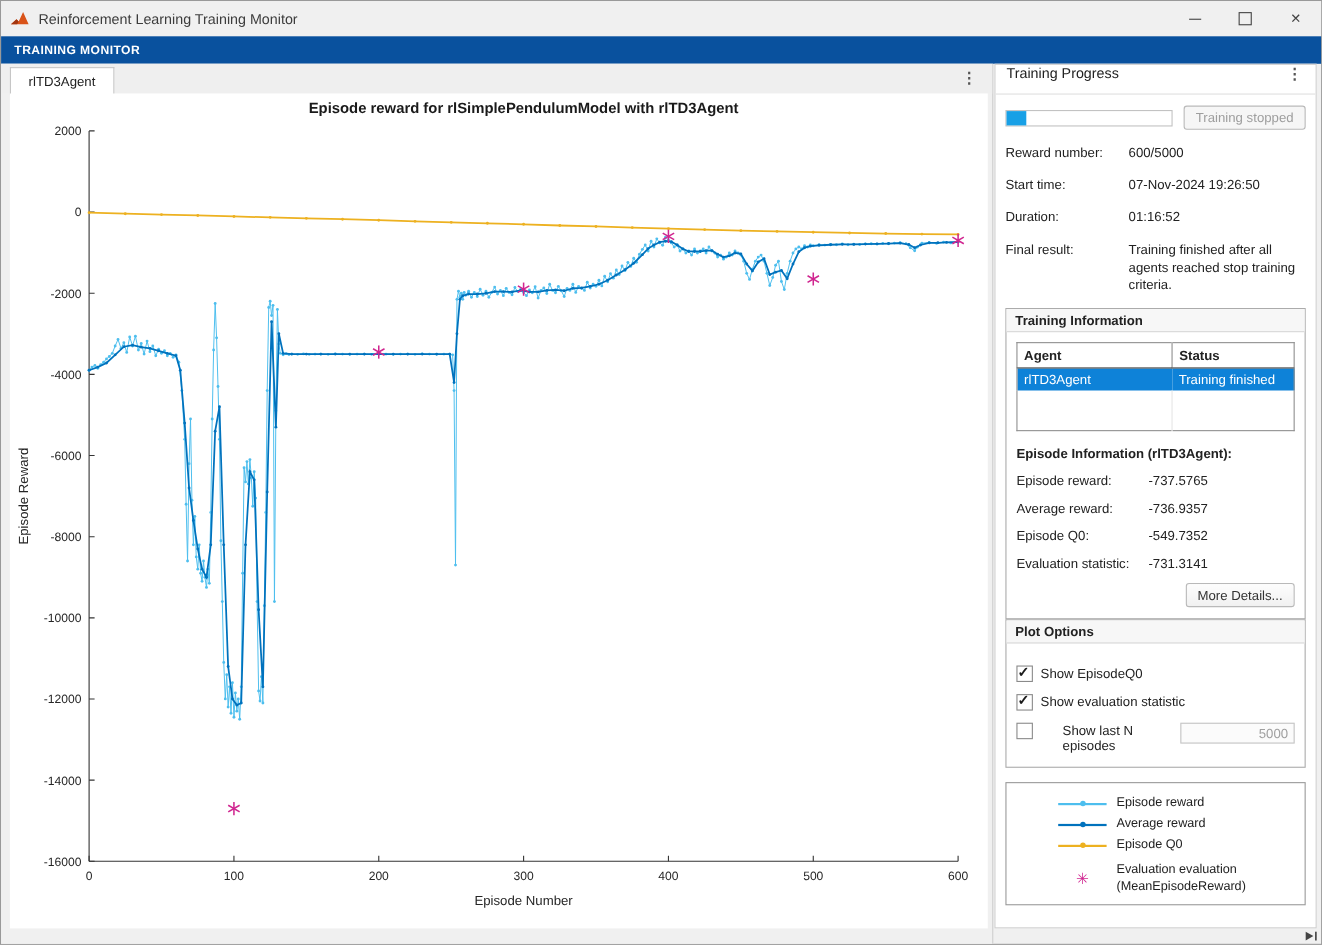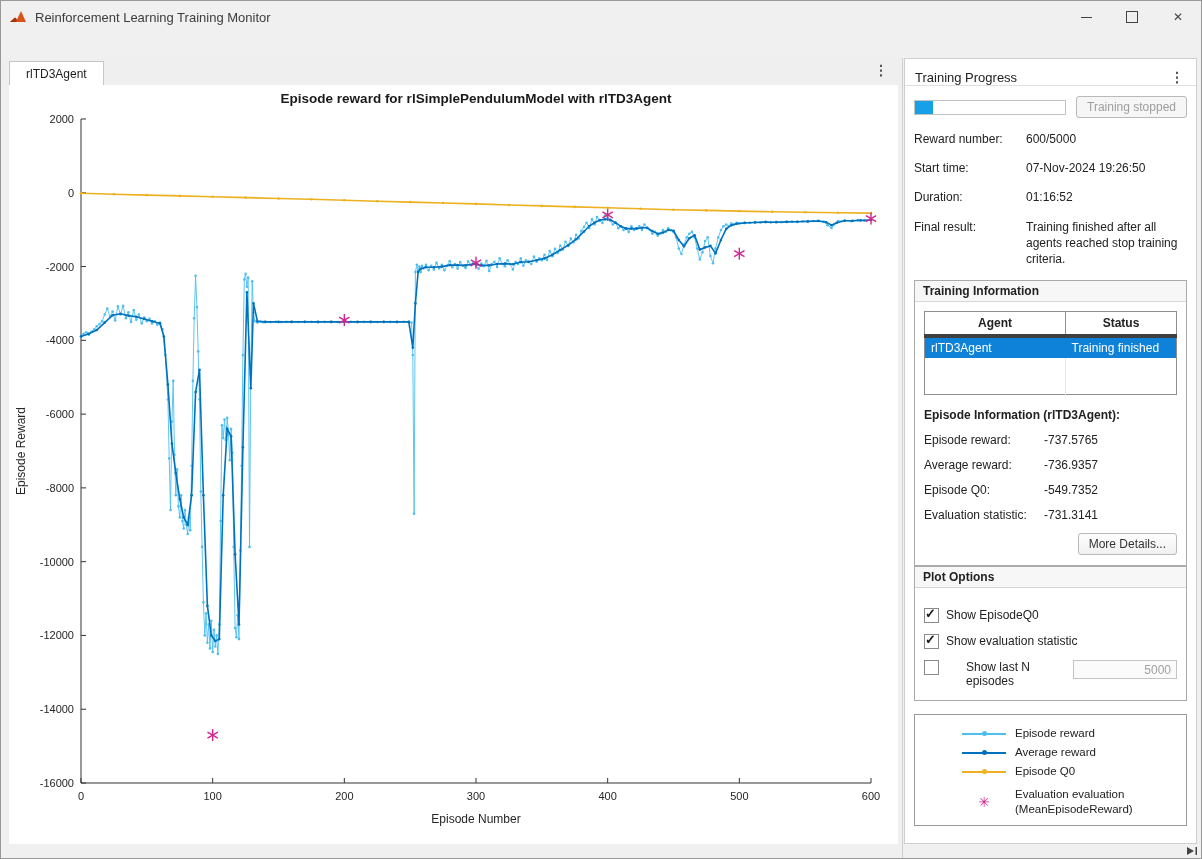--- a/index.html
+++ b/index.html
@@ -25,42 +25,42 @@
   .tabstrip{position:relative;height:27px;background:#efefef;}
   .doc-tab{position:absolute;left:8px;top:3px;height:24px;padding:0 16px;background:#fff;border:1px solid #c6c6c6;border-bottom:none;display:flex;align-items:center;font-size:12px;color:#222;}
   .tab-overflow{position:absolute;right:14px;top:4px;font-size:14px;color:#555;font-weight:bold;}
   .plotpanel{position:absolute;left:8px;top:27px;right:4px;bottom:14px;background:#fff;}
   svg text.tick{font-family:"Liberation Sans",sans-serif;font-size:11px;fill:#262626;}
   svg text.ctitle{font-family:"Liberation Sans",sans-serif;font-size:13.5px;font-weight:bold;fill:#1a1a1a;}
   svg text.alabel{font-family:"Liberation Sans",sans-serif;font-size:12px;fill:#262626;}
 
   
   .rightpanel{position:absolute;left:903px;top:57px;width:293px;bottom:14px;background:#fff;border:1px solid #cfcfcf;box-sizing:border-box;overflow:hidden;}
-  .panel-header{height:26px;display:flex;align-items:flex-end;border-bottom:1px solid #e0e0e0;}
+  .panel-header{height:26px;display:flex;align-items:flex-start;border-bottom:1px solid #e0e0e0;}
   .panel-header .ph-title{margin-left:10px;font-size:13px;color:#222;}
   .panel-header .dots{margin-left:auto;margin-right:12px;font-size:14px;color:#555;font-weight:bold;}
   .panel-body{padding:10px 9px 0 9px;font-size:12px;color:#222;}
 
   .progress-row{display:flex;align-items:center;}
   .pbar{width:152px;height:15px;border:1px solid #c2c2c2;background:#fff;box-sizing:border-box;}
   .pfill{height:100%;background:#18a0e6;}
   .btn{font-family:"Liberation Sans",sans-serif;font-size:12px;color:#333;background:linear-gradient(#fdfdfd,#f1f1f1);border:1px solid #b9b9b9;border-radius:3px;padding:3px 10px;}
   .btn:disabled{color:#9e9e9e;background:#f6f6f6;}
   .progress-row .btn{margin-left:auto;min-width:108px;}
 
   .info-row{display:flex;margin:13px 0;line-height:1.35;}
   .info-row .lbl{width:112px;flex:none;}
   .info-row .val{flex:1;}
 
   .group{border:1px solid #ababab;}
   .group-title{padding:3px 8px;font-weight:bold;font-size:12px;background:#f7f7f7;border-bottom:1px solid #d7d7d7;}
   .group-body{padding:9px 9px 10px 9px;}
 
   table.agent-table{width:100%;border-collapse:collapse;border:1px solid #8f8f8f;font-size:12px;}
-  table.agent-table th{font-weight:bold;text-align:center;padding:4px 6px;border-bottom:4px solid #404040;background:#fff;}
+  table.agent-table th{font-weight:bold;text-align:left;padding:4px 6px;border-bottom:1px solid #404040;background:#fff;}
   table.agent-table th:first-child{border-right:1px solid #8f8f8f;width:128px;}
   table.agent-table tr.selected td{background:#0e82d8;color:#fff;padding:3px 6px;}
   table.agent-table tr.filler td{height:36px;padding:0;}
   table.agent-table tr.filler td:first-child{border-right:1px solid #e6e6e6;}
 
   .ep-title{font-weight:bold;margin:13px 0 2px 0;}
   .stat-row{display:flex;margin:11px 0;}
   .stat-row .lbl{width:120px;flex:none;}
   .btn-row{display:flex;justify-content:flex-end;margin-top:10px;}
 
@@ -96,20 +96,23 @@
         </span>
       <span class="win-btn">
           <span class="glyph-max"></span>
         </span>
       <span class="win-btn">
           <span class="glyph-close">✕</span>
         </span>
     </div>
   </div>
 
+  <div class="toolstrip">
+    <span class="ts-tab">TRAINING MONITOR</span>
+  </div>
 
   <div class="docarea">
     <div class="tabstrip">
       <div class="doc-tab">rlTD3Agent</div>
       <span class="tab-overflow">⋮</span>
     </div>
     <div class="plotpanel">
       <svg id="chart-svg" width="885" height="748">
           <line x1="72" y1="34" x2="72" y2="698" stroke="#333" stroke-width="1"></line>
           <line x1="72" y1="698" x2="862" y2="698" stroke="#333" stroke-width="1"></line>

